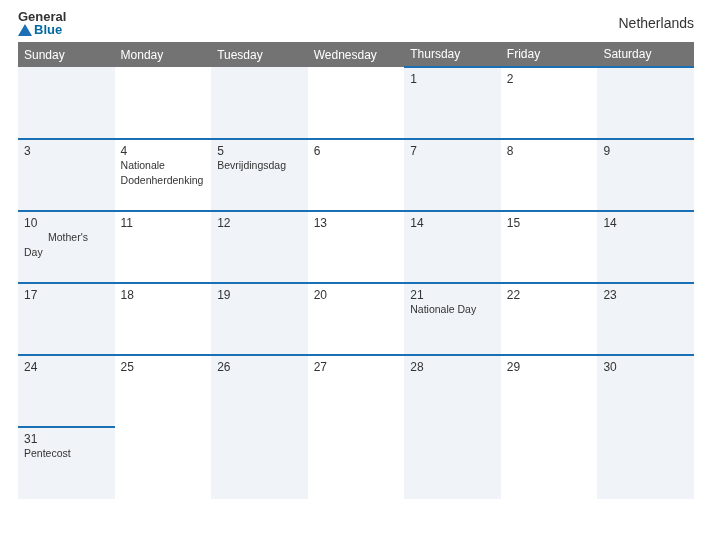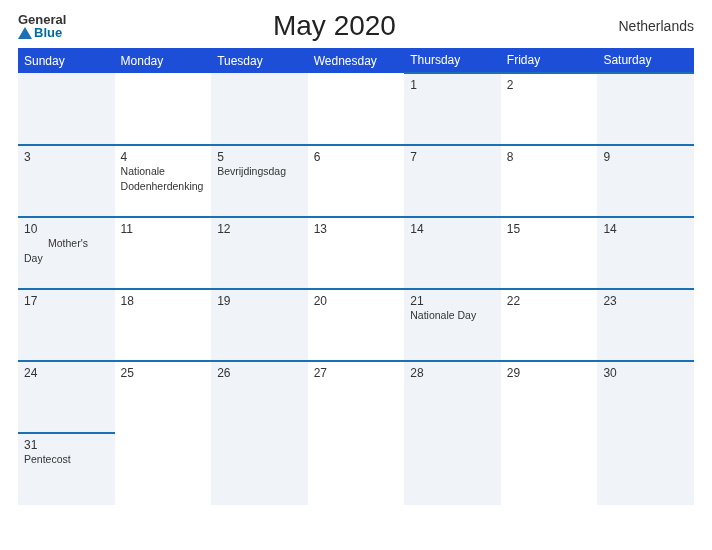--- a/index.html
+++ b/index.html
@@ -60,21 +60,21 @@
       color: #333;
       text-align: right;
       margin-left: 16px;
     }
     
     .calendar {
       width: 100%;
       border-collapse: collapse;
     }
     .calendar thead tr th {
-      background: #1d4ed8;
+      background: #737373;
       color: #fff;
       font-size: 12px;
       font-weight: normal;
       padding: 5px 6px;
       text-align: left;
       border: none;
     }
     .calendar tbody tr td {
       vertical-align: top;
       padding: 4px 6px 4px 6px;
@@ -115,21 +115,20 @@
 <div class="page">
 
   <div class="header">
     <div class="logo">
       <span class="logo-general">General</span>
       <span class="logo-blue">
         <span class="logo-triangle"></span>
         <span>Blue</span>
       </span>
     </div>
-    <div class="title">May 2020</div>
     <div class="country">Netherlands</div>
   </div>
 
   <table class="calendar">
     <thead>
       <tr>
         <th>Sunday</th>
         <th>Monday</th>
         <th>Tuesday</th>
         <th>Wednesday</th>

